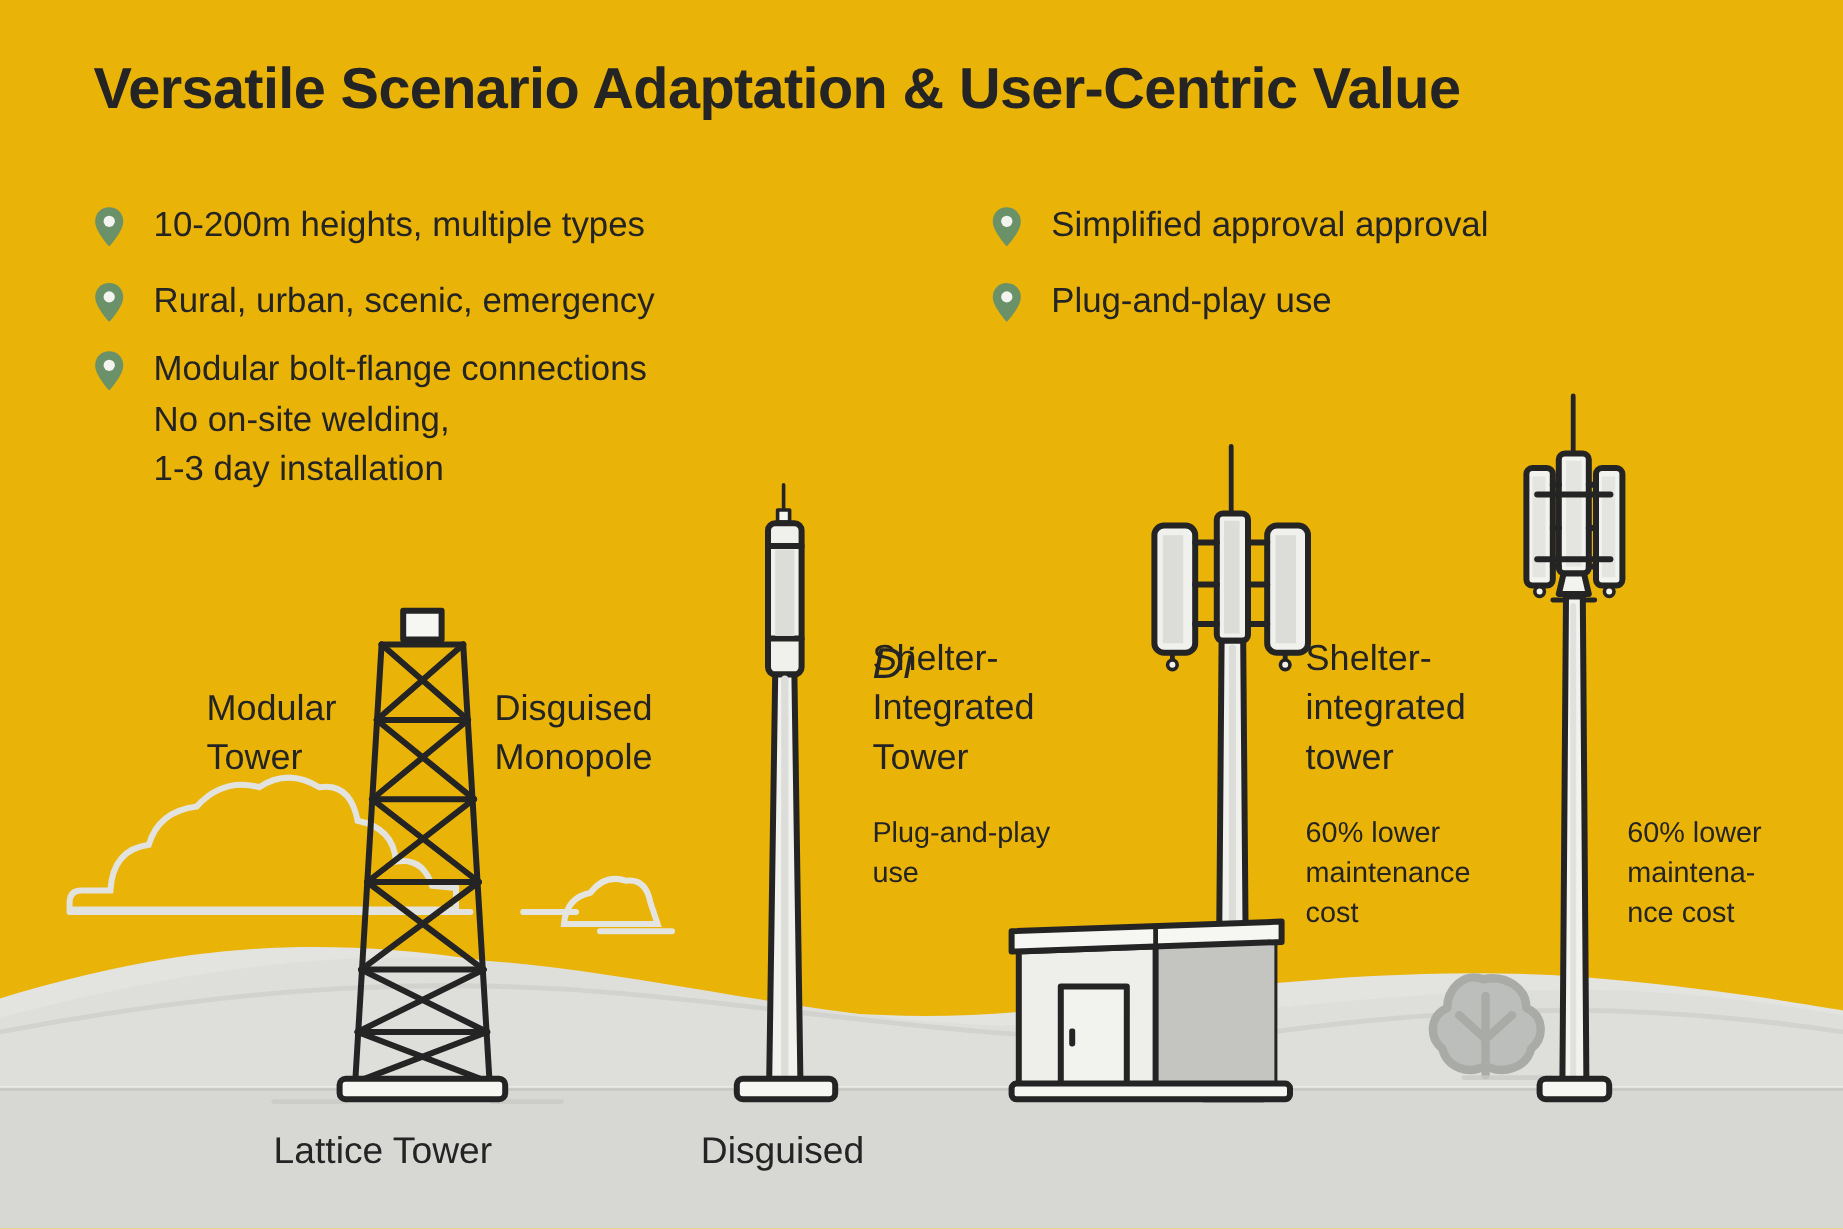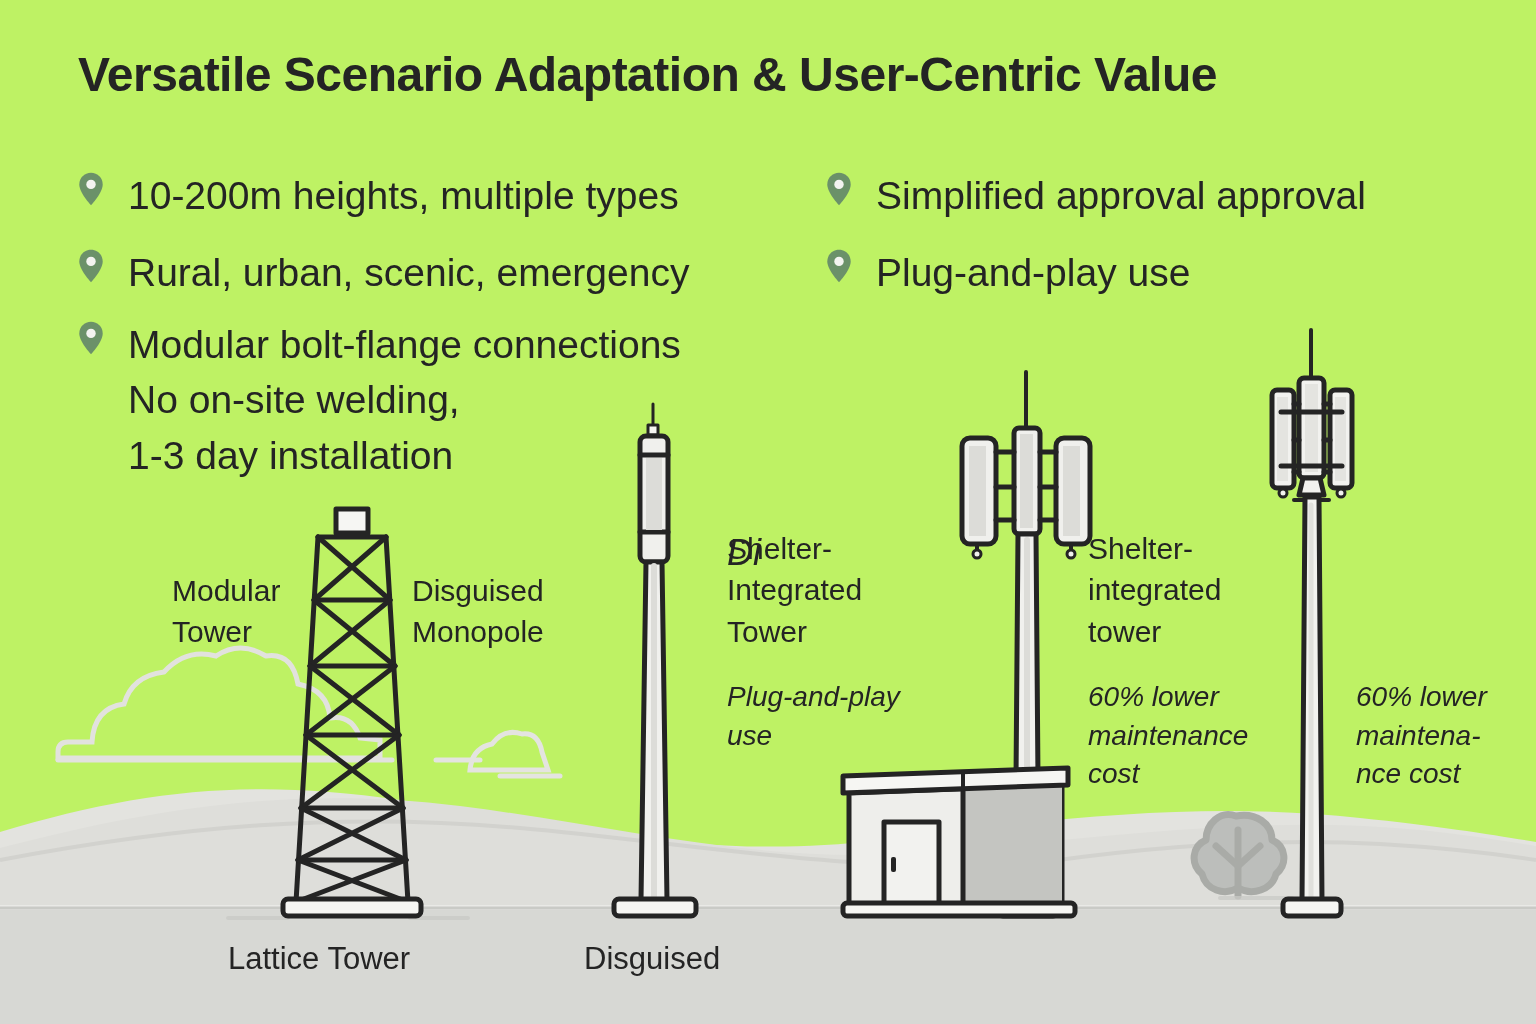--- a/index.html
+++ b/index.html
@@ -4,21 +4,21 @@
 <style>
   html, body {
     margin: 0;
     padding: 0;
     background: #ffffff;
   }
   #canvas {
     position: relative;
     width: 1536px;
     height: 1024px;
-    background: #bef264;
+    background: #eab308;
     overflow: hidden;
     font-family: "Liberation Sans", sans-serif;
     color: #242424;
   }
 
   
   .scene {
     position: absolute;
     left: 0; top: 0;
     width: 1536px; height: 1024px;
@@ -49,41 +49,40 @@
     margin-bottom: 22px;
   }
   .pin {
     position: absolute;
     left: 0;
     top: 4px;
     width: 26px;
     height: 34px;
   }
   .bullet-text {
-    font-size: 39px;
+    font-size: 29px;
     line-height: 1.42;
     color: #242424;
     white-space: pre-line;
   }
 
   
   .tlabel {
     position: absolute;
     font-size: 30px;
     line-height: 1.38;
     color: #242424;
     white-space: pre-line;
   }
   .tsub {
     position: absolute;
-    font-size: 28px;
+    font-size: 24px;
     line-height: 1.38;
     color: #242424;
     white-space: pre-line;
-    font-style: italic;
   }
 
   
   .ghost-overlap {
     position: absolute;
     font-size: 36px;
     line-height: 1.38;
     color: #242424;
     white-space: pre-line;
     font-style: italic;

